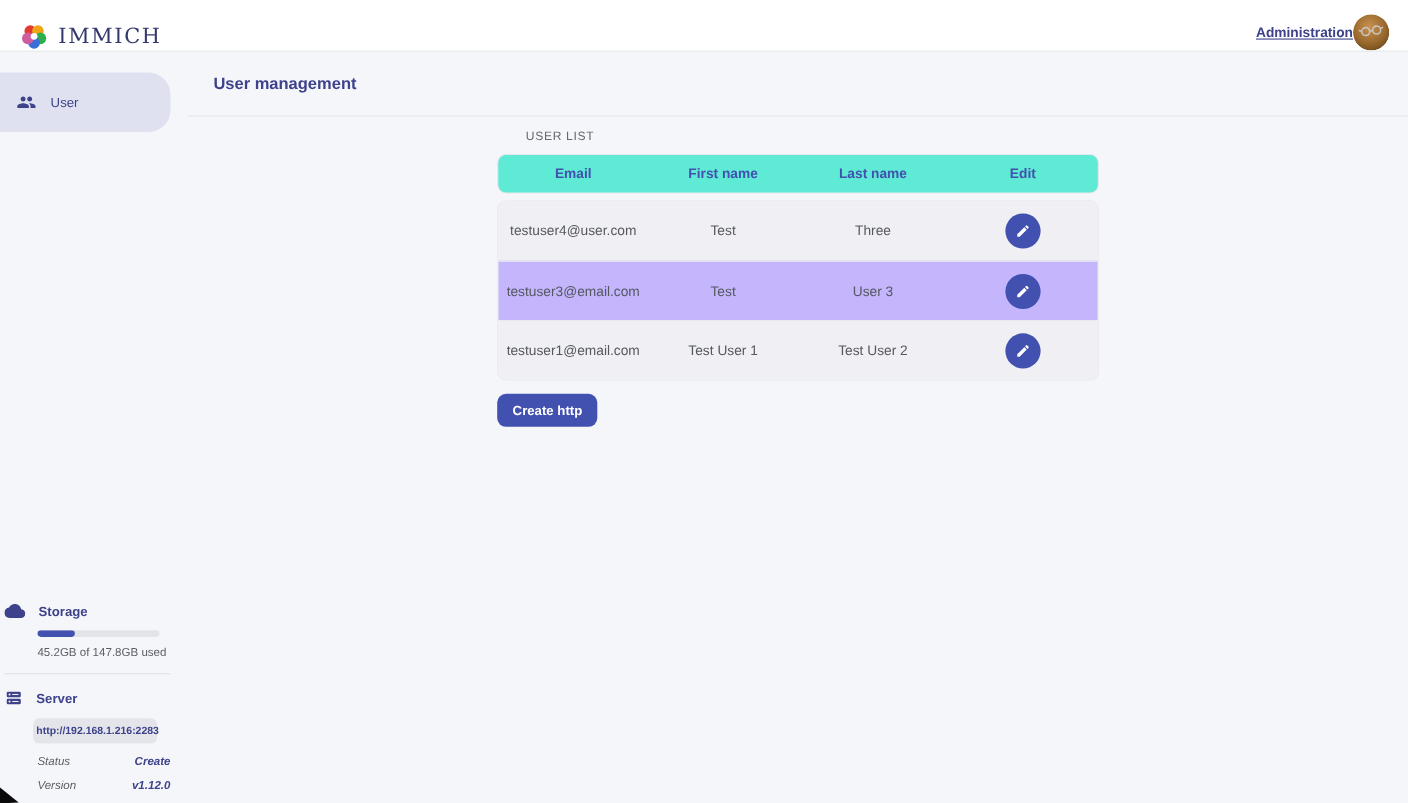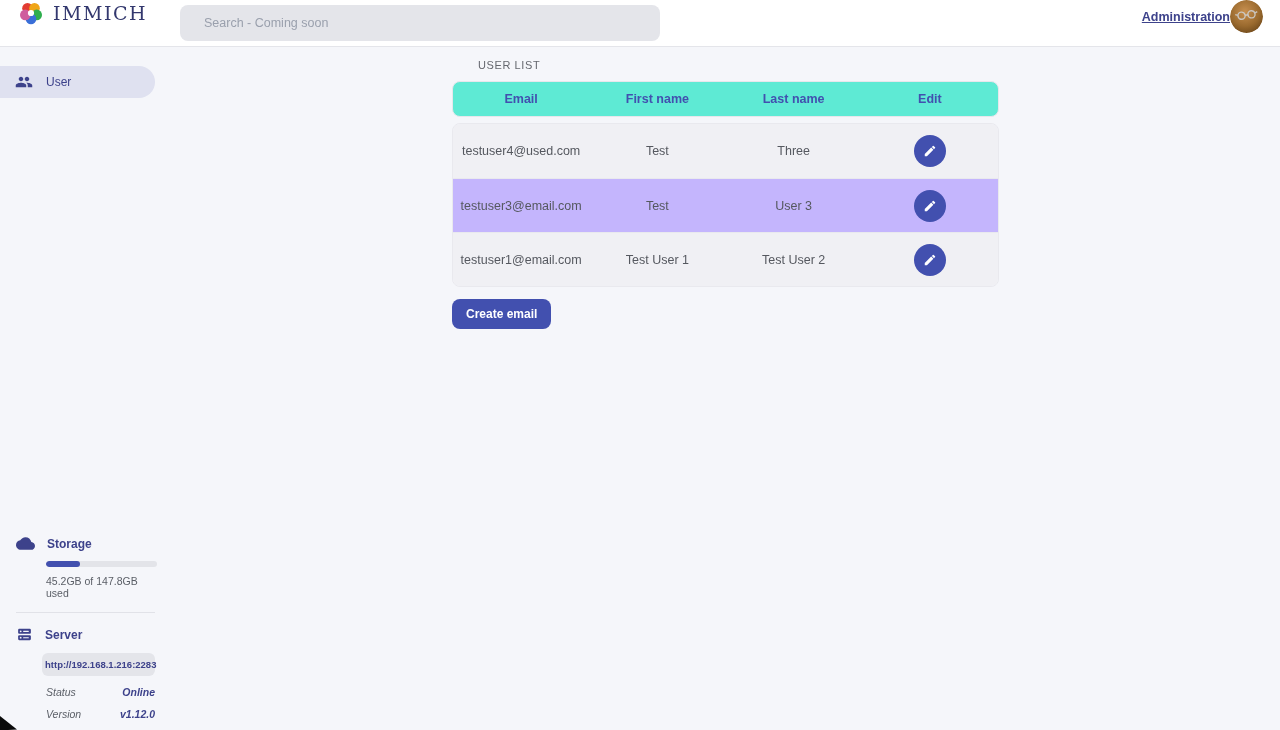--- a/index.html
+++ b/index.html
@@ -10,22 +10,22 @@
     position:relative;
     overflow:hidden;
     color:#55585f;
   }
 
   
   .topbar {
     position:relative; z-index:5;
     height:47px; background:#ffffff;
     border-bottom:1px solid #e4e5ea;
-    display:flex; align-items:flex-start;
-    padding:0 17px 0 18px;
+    display:flex; align-items:flex-end;
+    padding:12px 17px 0 18px;
   }
   .brand { display:flex; align-items:center; gap:9px; cursor:pointer; }
   .brand-name {
     font-family:"DejaVu Serif","Liberation Serif",serif;
     font-size:19px; letter-spacing:1.5px;
     color:#33386e; font-weight:500;
   }
   .search {
     position:absolute; left:180px; top:5px;
     width:480px; height:36px;
@@ -48,31 +48,31 @@
     width:33px; height:33px; border-radius:50%;
     overflow:hidden; cursor:pointer; flex:0 0 auto;
   }
 
   
   .sidebar {
     position:absolute; left:0; top:47px; bottom:0; width:171px;
   }
   .nav-item {
     margin-top:19px;
-    width:155px; height:32px;
+    width:155px; height:54px;
     border-radius:0 20px 20px 0;
     display:flex; align-items:center; gap:13px;
     padding-left:15px; cursor:pointer;
   }
   .nav-item.selected { background:#dfe1f0; }
   .nav-item .nav-label { font-size:12px; font-weight:500; color:#3d428b; }
 
   .sidebar-bottom {
     position:absolute; left:0; right:16px; bottom:10px;
-    padding-left:16px;
+    padding-left:4px;
   }
   .info-head { display:flex; align-items:center; gap:12px; }
   .info-title { font-size:12px; font-weight:700; color:#3d428b; }
   .progress-track {
     margin:8px 0 0 30px; width:111px; height:6px;
     border-radius:3px; background:#e3e4e9; overflow:hidden;
   }
   .progress-fill { height:100%; border-radius:3px; background:#4250af; }
   .usage-text { margin:8px 0 0 30px; font-size:10.5px; color:#5a5e66; }
   .sb-divider { height:1px; background:#e1e2e8; margin:13px 0; }
@@ -145,23 +145,20 @@
       <circle cx="9.5" cy="8.2" r="5.3" fill="#e23c31"></circle>
       <circle cx="16.5" cy="8.2" r="5.3" fill="#f0a517"></circle>
       <circle cx="18.7" cy="14.9" r="5.3" fill="#2eae4d"></circle>
       <circle cx="13" cy="19" r="5.3" fill="#3a6fd8"></circle>
       <circle cx="7.3" cy="14.9" r="5.3" fill="#cf5d9e"></circle>
       <circle cx="13" cy="13" r="3.1" fill="#ffffff"></circle>
     </svg>
     <span class="brand-name">IMMICH</span>
   </div>
 
-  <div class="search">
-    <input type="text" placeholder="Search - Coming soon" style="">
-  </div>
 
   <div class="top-right">
     <a class="admin-link">Administration</a>
     <div class="avatar">
       <svg viewBox="0 0 33 33" width="33" height="33">
         <defs>
           <radialGradient id="av" cx="45%" cy="35%" r="80%">
             <stop offset="0%" stop-color="#c89050"></stop>
             <stop offset="55%" stop-color="#9a6a2e"></stop>
             <stop offset="100%" stop-color="#5f3d14"></stop>
@@ -214,45 +211,48 @@
           <circle cx="6.6" cy="16.5" r="1.3"></circle>
           <rect x="10" y="6.8" width="8.2" height="1.5" rx="0.75"></rect>
           <rect x="10" y="15.8" width="8.2" height="1.5" rx="0.75"></rect>
         </g>
       </svg>
       <span class="info-title">Server</span>
     </div>
     <div class="server-url">http://192.168.1.216:2283</div>
     <div class="kv">
       <span class="k">Status</span>
-      <span class="v">Online</span>
+      <span class="v">Create</span>
     </div>
     <div class="kv">
       <span class="k">Version</span>
       <span class="v">v1.12.0</span>
     </div>
   </div>
 </aside>
 
 <main class="main">
+  <div class="page-header">
+    <h1 class="page-title">User management</h1>
+  </div>
 
   <section class="content">
     <div class="section-label">USER LIST</div>
 
     <div>
       <div class="thead">
         <div>Email</div>
         <div>First name</div>
         <div>Last name</div>
         <div>Edit</div>
       </div>
 
       <div class="tbody">
         <div class="trow alt">
-          <div>testuser4@used.com</div>
+          <div>testuser4@user.com</div>
           <div>Test</div>
           <div>Three</div>
           <div>
             <button class="edit-btn">
               <svg width="14" height="14" viewBox="0 0 24 24" fill="#ffffff">
                 <path d="M3 17.25V21h3.75L17.81 9.94l-3.75-3.75L3 17.25zM20.71 7.04c.39-.39.39-1.02 0-1.41l-2.34-2.34a.9959.9959 0 0 0-1.41 0l-1.83 1.83 3.75 3.75 1.83-1.83z"></path>
               </svg>
             </button>
           </div>
         </div>
@@ -278,21 +278,21 @@
             <button class="edit-btn">
               <svg width="14" height="14" viewBox="0 0 24 24" fill="#ffffff">
                 <path d="M3 17.25V21h3.75L17.81 9.94l-3.75-3.75L3 17.25zM20.71 7.04c.39-.39.39-1.02 0-1.41l-2.34-2.34a.9959.9959 0 0 0-1.41 0l-1.83 1.83 3.75 3.75 1.83-1.83z"></path>
               </svg>
             </button>
           </div>
         </div>
       </div>
     </div>
 
-    <button class="create-btn">Create email</button>
+    <button class="create-btn">Create http</button>
   </section>
 </main>
 
 <div class="cursor">
   <svg width="18" height="15" viewBox="0 0 18 15">
     <polygon points="0,1 17,14.5 8,15 0,15" fill="#0a0a0a"></polygon>
   </svg>
 </div>
 
 </body></html>

